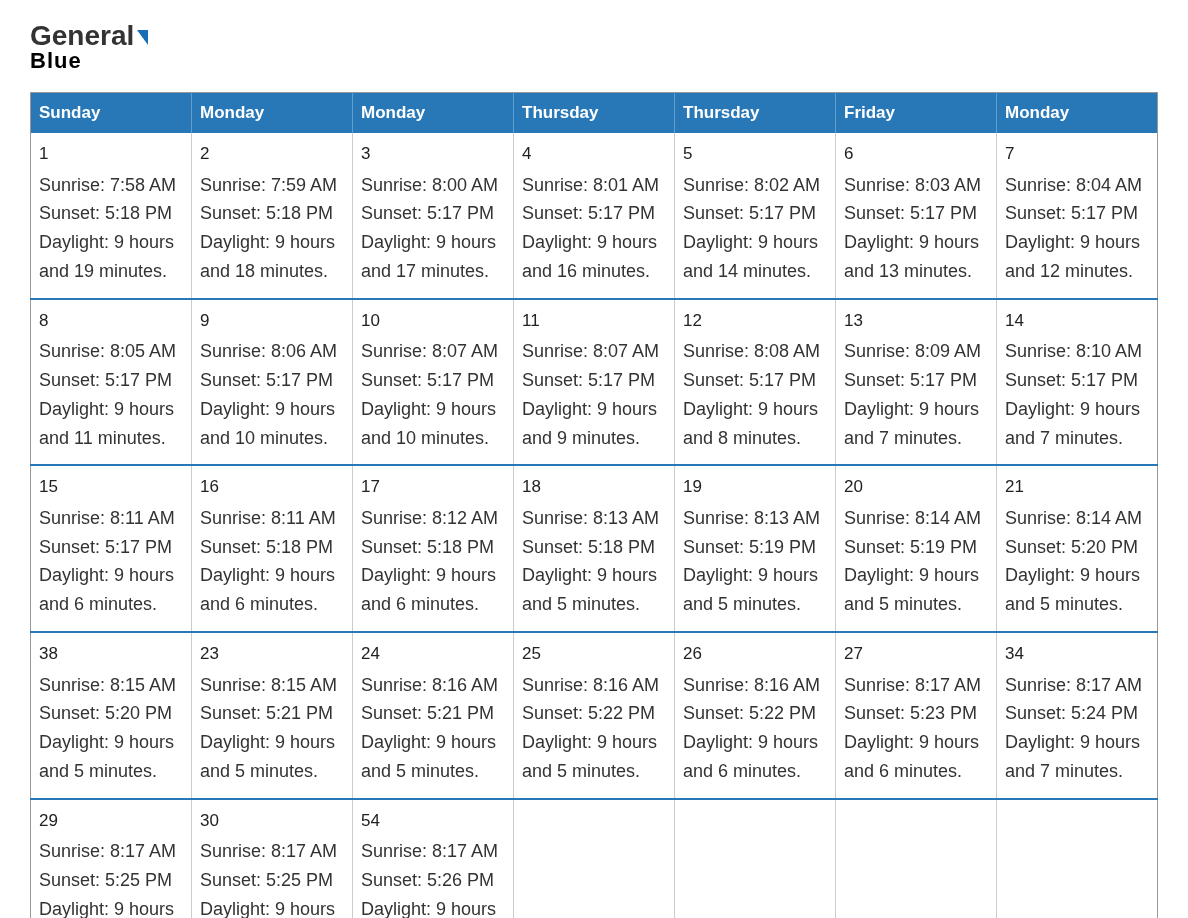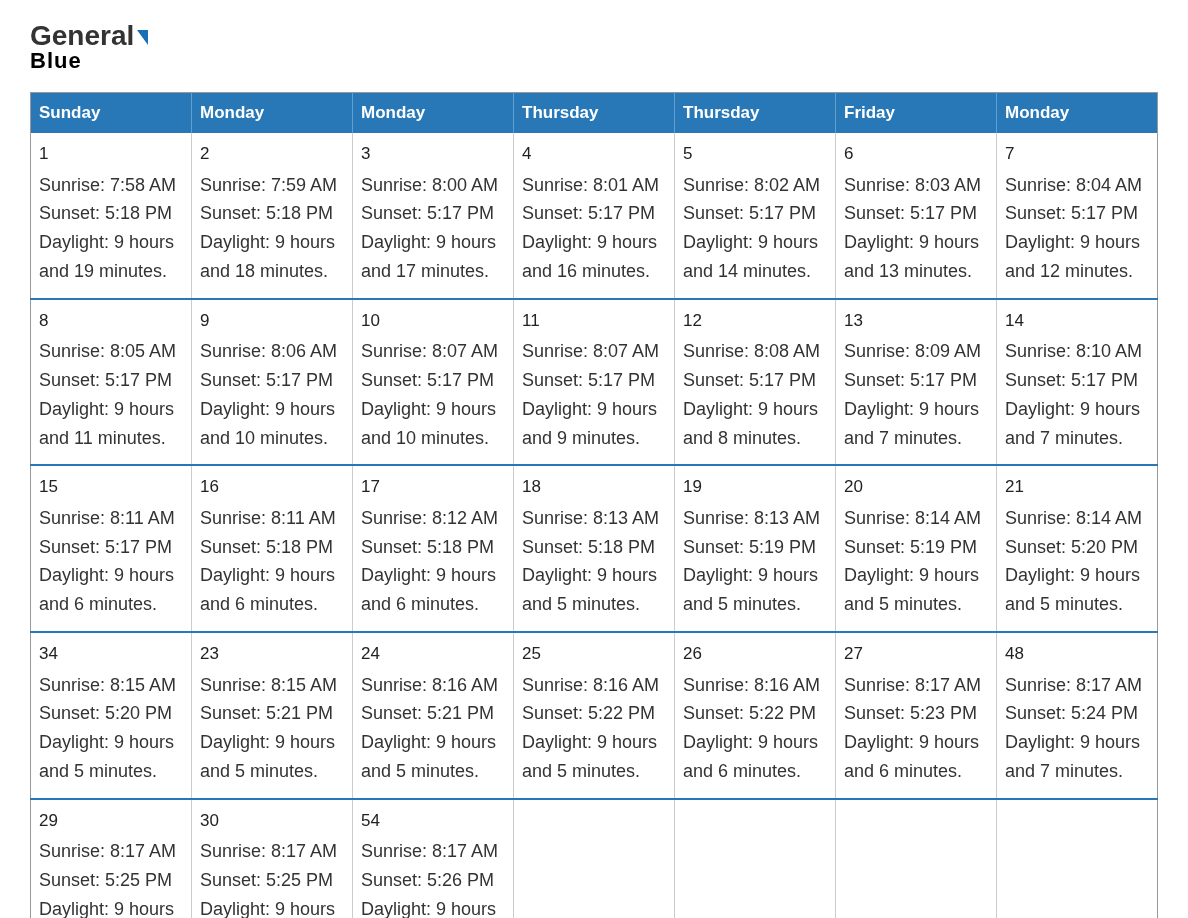--- a/index.html
+++ b/index.html
@@ -169,33 +169,33 @@
         <td><span class="day-num">18</span>
         <span class="day-info">Sunrise: 8:13 AM<br>Sunset: 5:18 PM<br>Daylight: 9 hours and 5 minutes.</span></td>
         <td><span class="day-num">19</span>
         <span class="day-info">Sunrise: 8:13 AM<br>Sunset: 5:19 PM<br>Daylight: 9 hours and 5 minutes.</span></td>
         <td><span class="day-num">20</span>
         <span class="day-info">Sunrise: 8:14 AM<br>Sunset: 5:19 PM<br>Daylight: 9 hours and 5 minutes.</span></td>
         <td><span class="day-num">21</span>
         <span class="day-info">Sunrise: 8:14 AM<br>Sunset: 5:20 PM<br>Daylight: 9 hours and 5 minutes.</span></td>
       </tr>
       <tr>
-        <td><span class="day-num">34</span>
+        <td><span class="day-num">38</span>
         <span class="day-info">Sunrise: 8:15 AM<br>Sunset: 5:20 PM<br>Daylight: 9 hours and 5 minutes.</span></td>
         <td><span class="day-num">23</span>
         <span class="day-info">Sunrise: 8:15 AM<br>Sunset: 5:21 PM<br>Daylight: 9 hours and 5 minutes.</span></td>
         <td><span class="day-num">24</span>
         <span class="day-info">Sunrise: 8:16 AM<br>Sunset: 5:21 PM<br>Daylight: 9 hours and 5 minutes.</span></td>
         <td><span class="day-num">25</span>
         <span class="day-info">Sunrise: 8:16 AM<br>Sunset: 5:22 PM<br>Daylight: 9 hours and 5 minutes.</span></td>
         <td><span class="day-num">26</span>
         <span class="day-info">Sunrise: 8:16 AM<br>Sunset: 5:22 PM<br>Daylight: 9 hours and 6 minutes.</span></td>
         <td><span class="day-num">27</span>
         <span class="day-info">Sunrise: 8:17 AM<br>Sunset: 5:23 PM<br>Daylight: 9 hours and 6 minutes.</span></td>
-        <td><span class="day-num">48</span>
+        <td><span class="day-num">34</span>
         <span class="day-info">Sunrise: 8:17 AM<br>Sunset: 5:24 PM<br>Daylight: 9 hours and 7 minutes.</span></td>
       </tr>
       <tr>
         <td><span class="day-num">29</span>
         <span class="day-info">Sunrise: 8:17 AM<br>Sunset: 5:25 PM<br>Daylight: 9 hours and 7 minutes.</span></td>
         <td><span class="day-num">30</span>
         <span class="day-info">Sunrise: 8:17 AM<br>Sunset: 5:25 PM<br>Daylight: 9 hours and 8 minutes.</span></td>
         <td><span class="day-num">54</span>
         <span class="day-info">Sunrise: 8:17 AM<br>Sunset: 5:26 PM<br>Daylight: 9 hours and 8 minutes.</span></td>
         <td class="empty-cell"></td>

